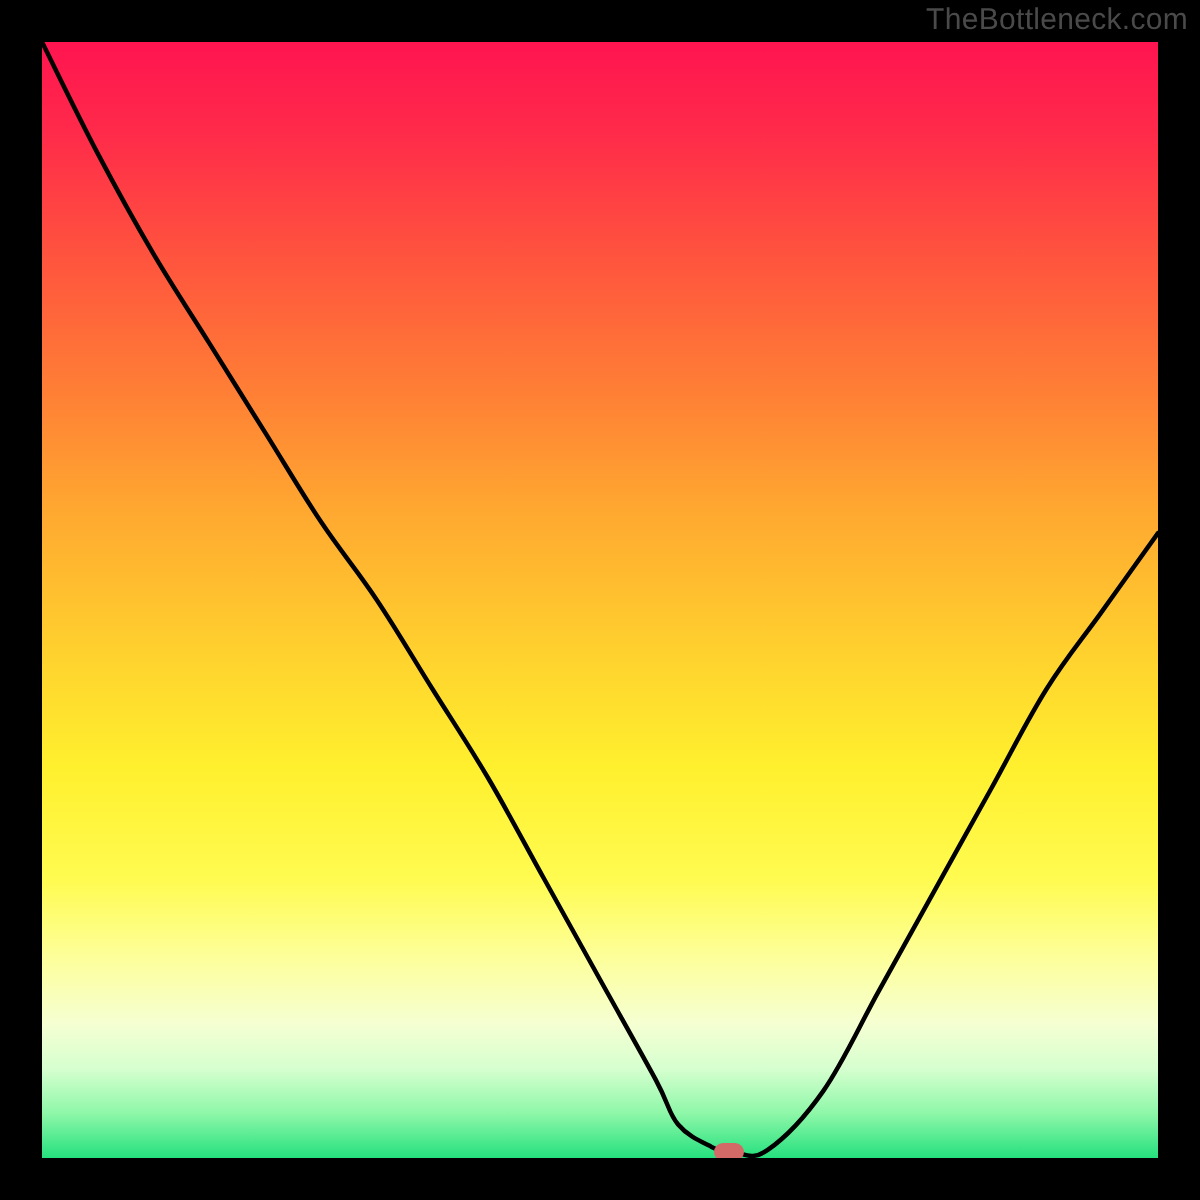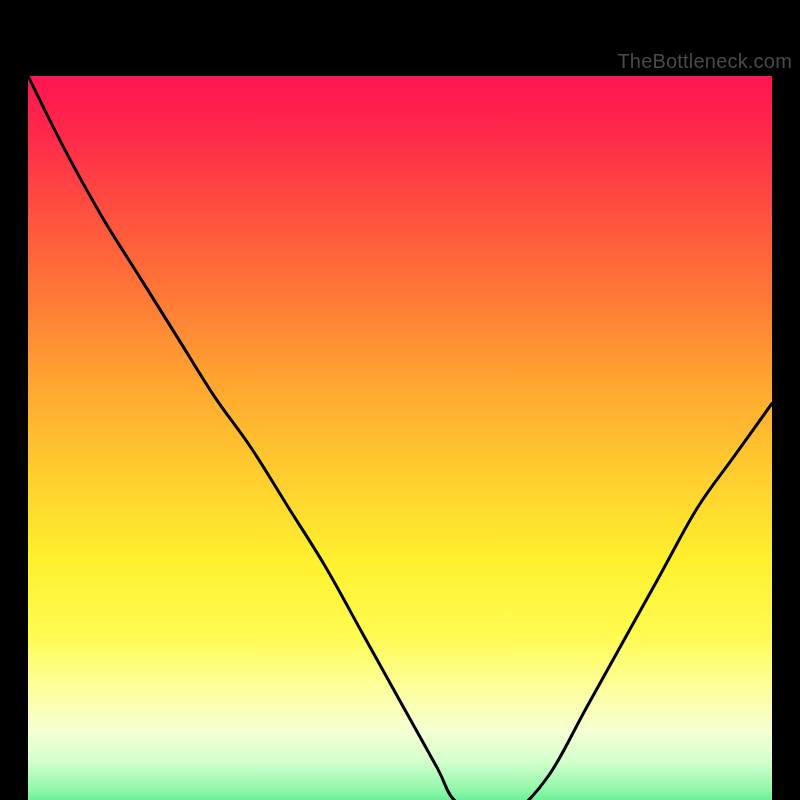--- a/index.html
+++ b/index.html
@@ -9,21 +9,20 @@
     height: 800px;
     background: #000;
     overflow: hidden;
     font-family: Arial, Helvetica, sans-serif;
   }
   .frame {
     position: relative;
     width: 800px;
     height: 604px;
     background: #000;
-    margin-top: 48px;
   }
   .watermark {
     position: absolute;
     top: 2px;
     right: 8px;
     color: #4a4a4a;
     font-size: 20px;
     font-weight: 500;
     letter-spacing: 0.2px;
     z-index: 10;

